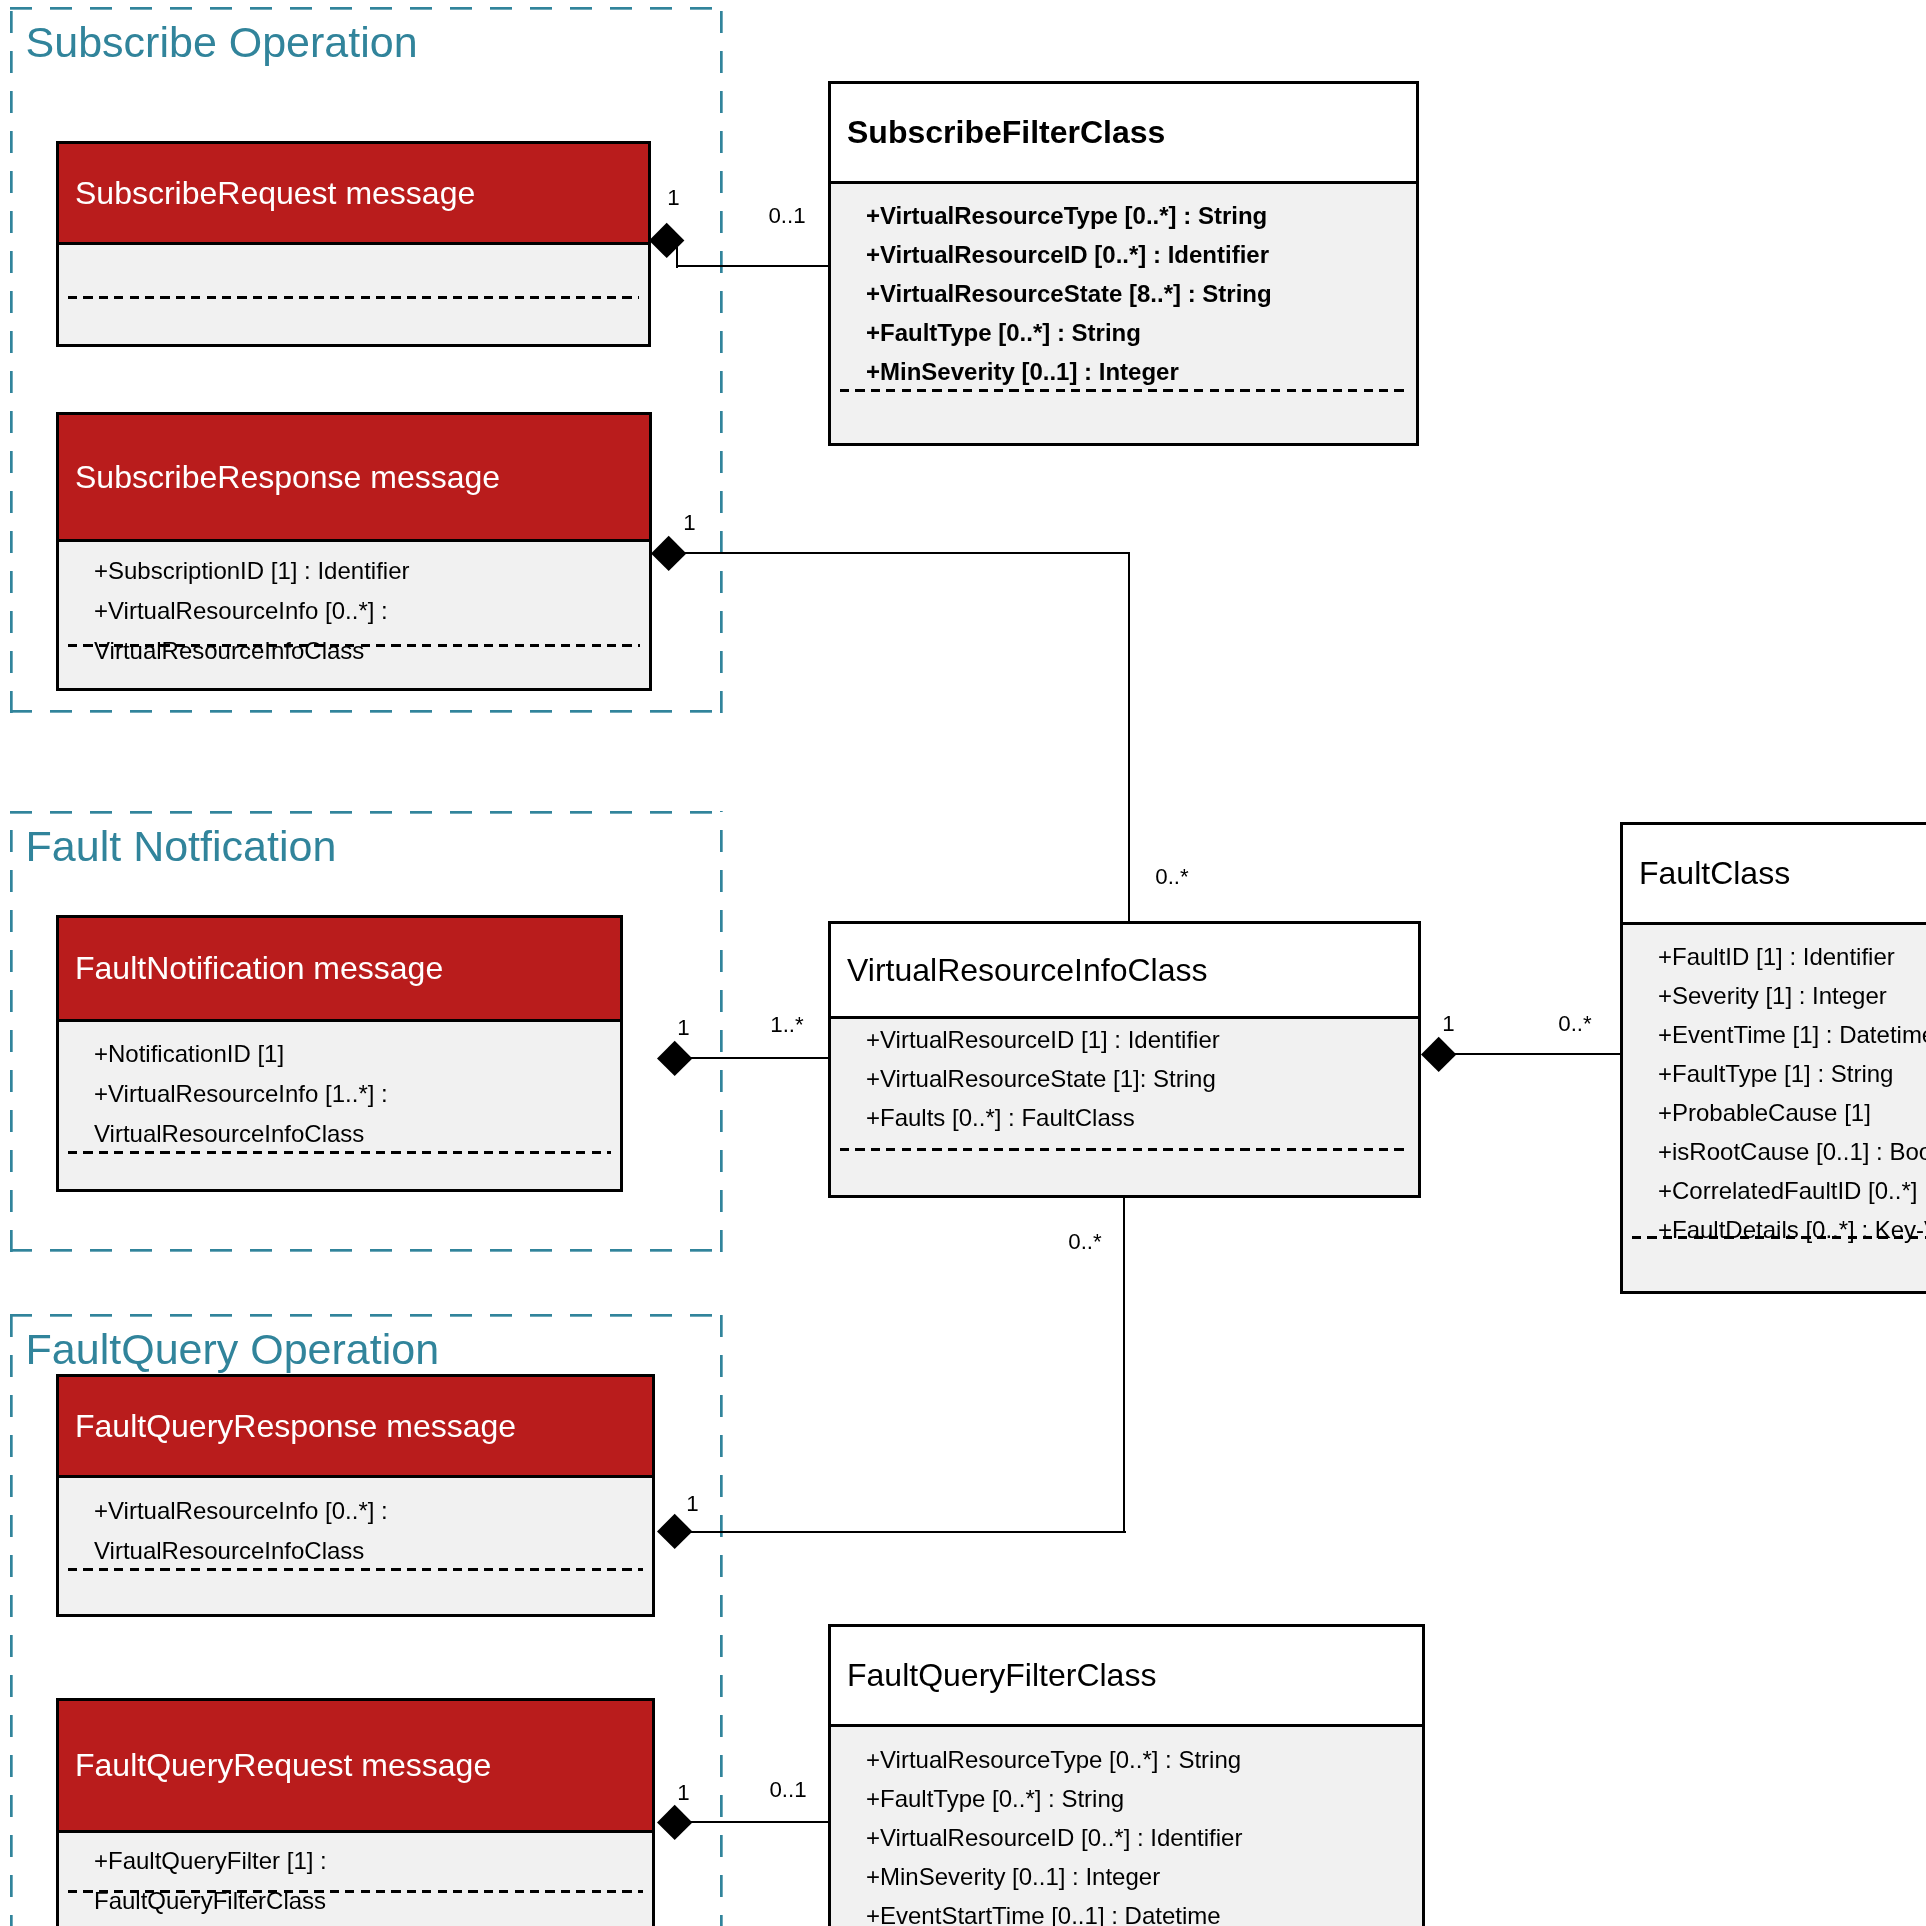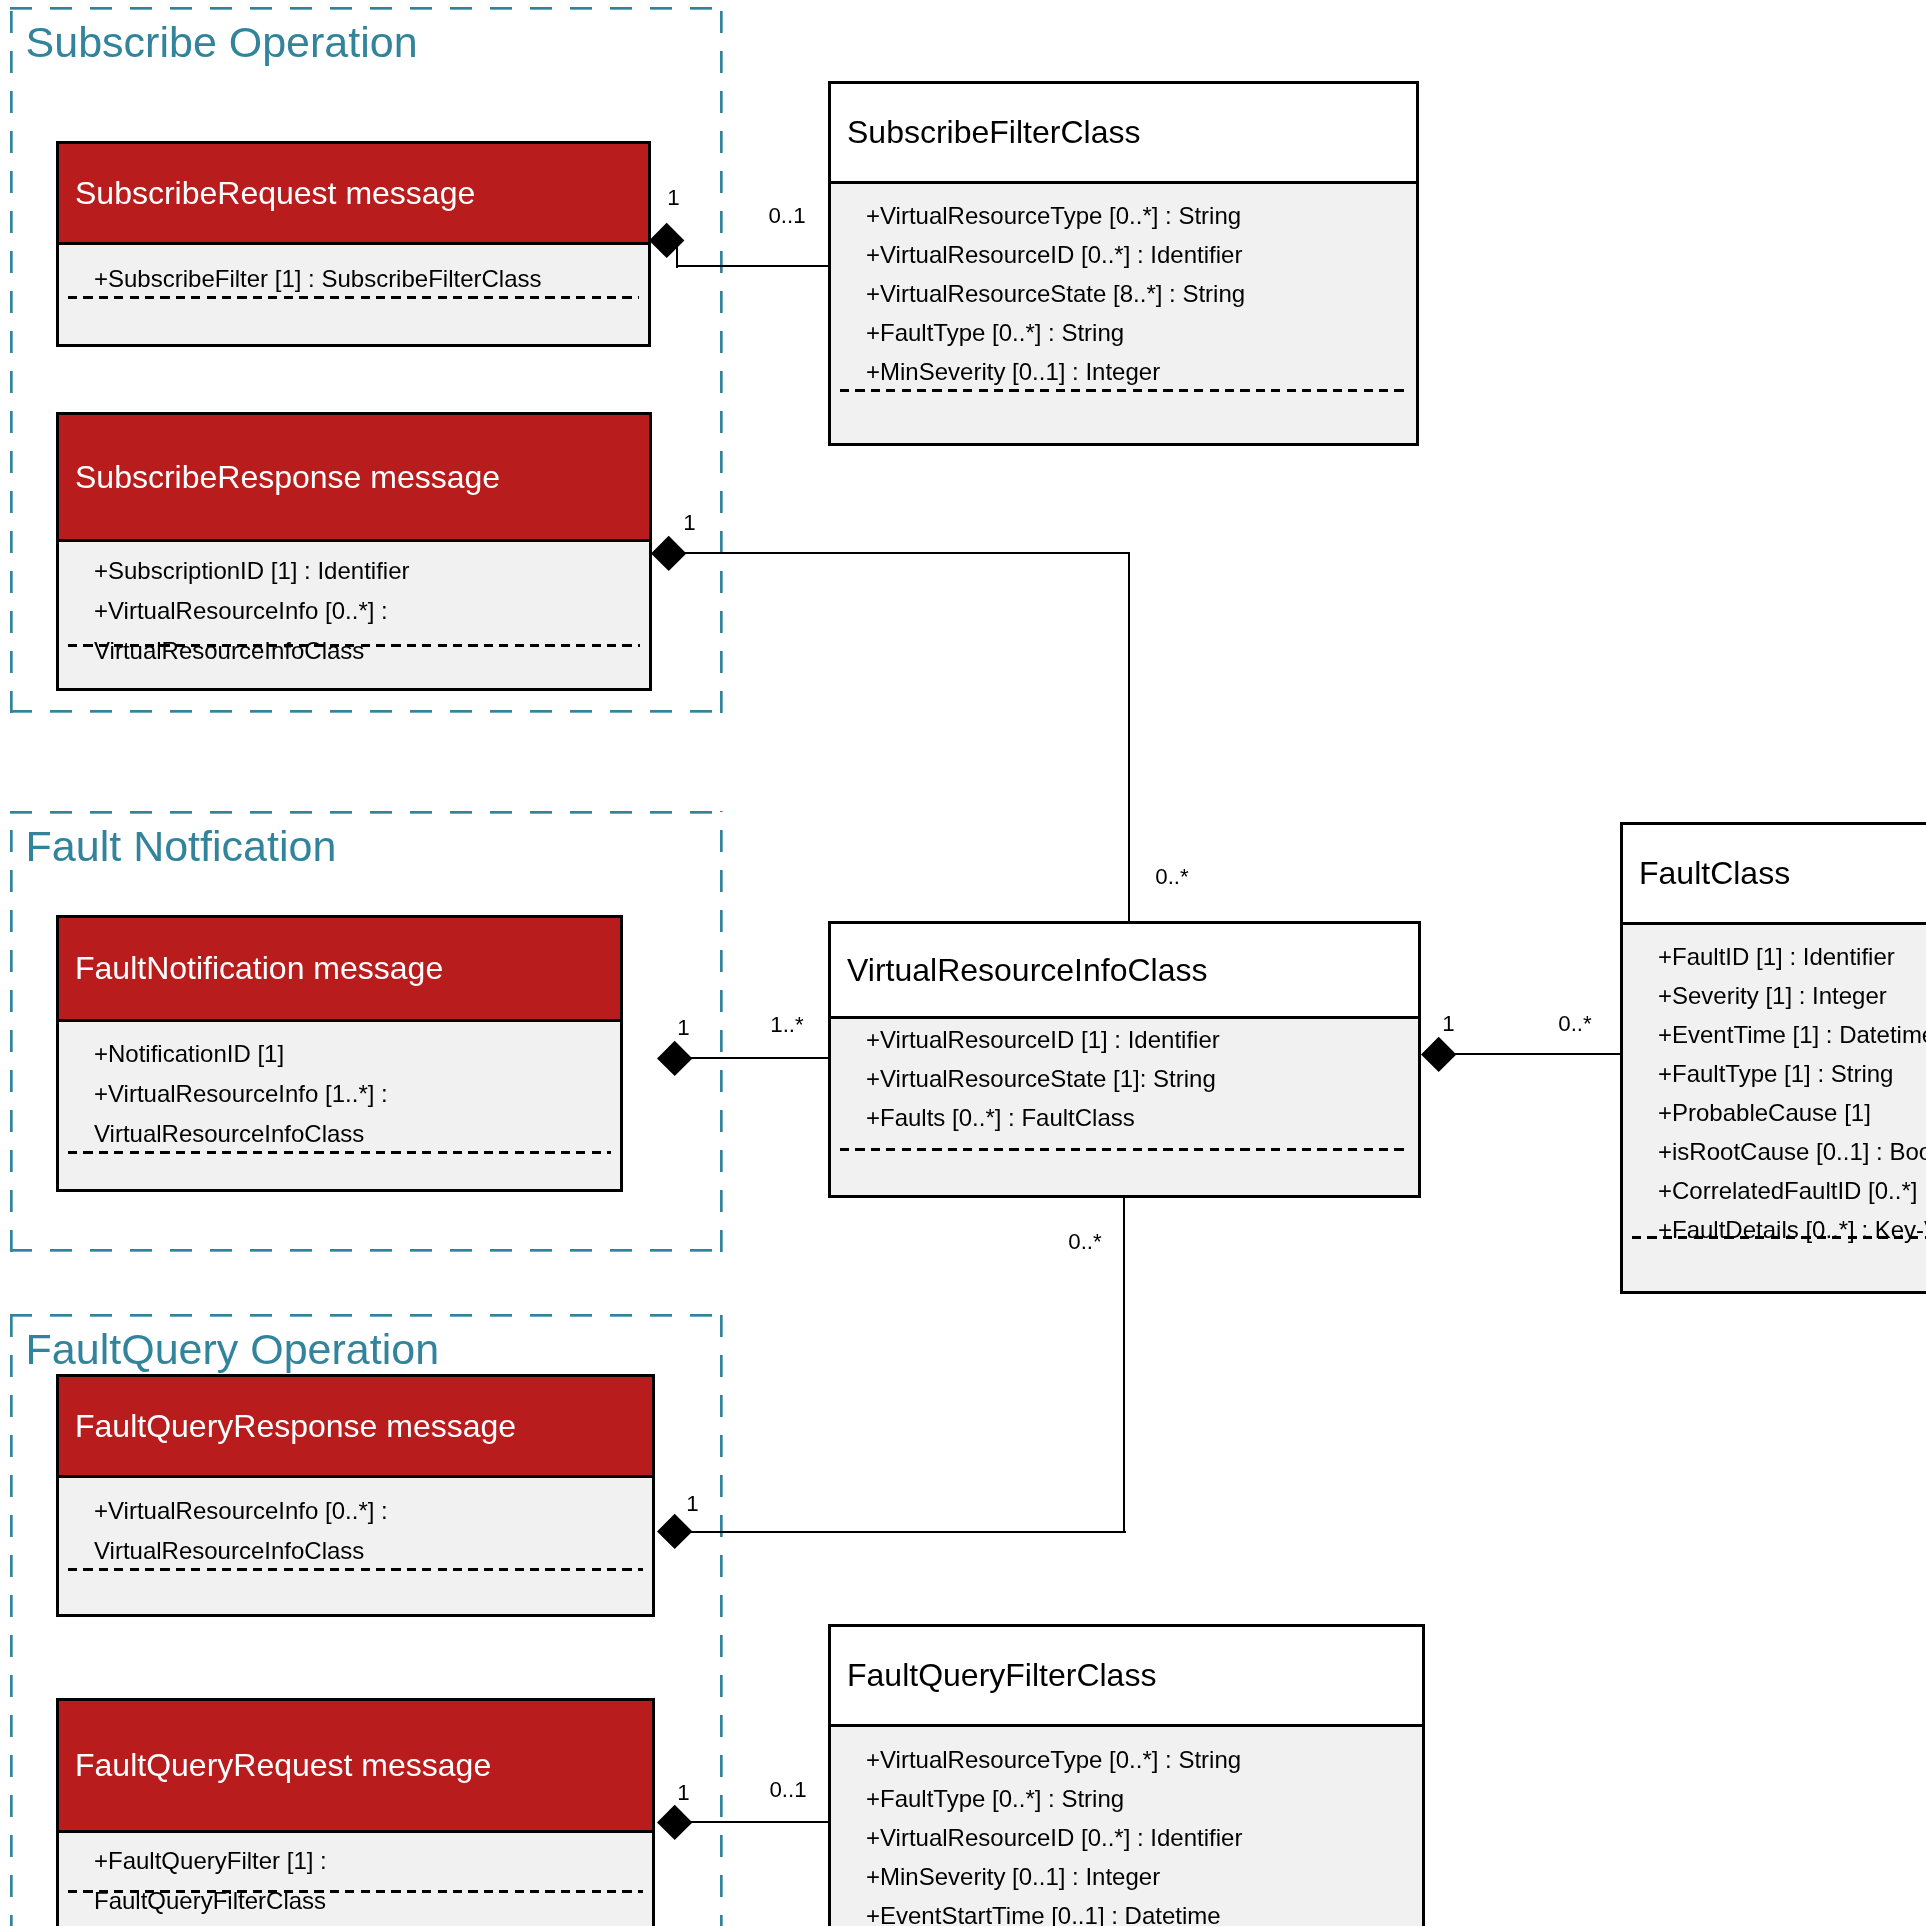--- a/index.html
+++ b/index.html
@@ -86,23 +86,20 @@
 
   <div class="hline" style="left:690px;top:1821px;width:139px;"></div>
   <div class="diamond" style="left:662px;top:1810px;"></div>
   <div class="mult one" style="left:675px;top:1779px;">1</div>
   <div class="mult" style="left:761px;top:1776px;">0..1</div>
 
   <div class="box" style="left:56px;top:141px;width:595px;height:206px;">
     <div class="head teal" style="height:101px;">
         <span>SubscribeRequest message</span>
       </div>
-    <div class="attrs" style="--lh:39px;padding-top:14.3px;">
-        <div class="attr">+SubscribeFilter [1] : SubscribeFilterClass</div>
-      </div>
     <div class="sep" style="top:152px;"></div>
   </div>
 
   <div class="box" style="left:56px;top:412px;width:596px;height:279px;">
     <div class="head teal" style="height:127px;">
         <span>SubscribeResponse message</span>
       </div>
     <div class="attrs" style="--lh:40px;padding-top:9.2px;">
         <div class="attr">+SubscriptionID [1] : Identifier</div>
         <div class="attr">+VirtualResourceInfo [0..*] :</div>
@@ -138,21 +135,21 @@
     <div class="head teal" style="height:132px;">
         <span>FaultQueryRequest message</span>
       </div>
     <div class="attrs" style="--lh:40px;padding-top:7.7px;">
         <div class="attr">+FaultQueryFilter [1] :</div>
         <div class="attr">FaultQueryFilterClass</div>
       </div>
     <div class="sep" style="top:189px;"></div>
   </div>
 
-  <div class="box" style="left:828px;top:81px;width:591px;height:365px;">
+  <div class="box" style="left:828px;top:81px;width:591px;height:365px;font-weight:bold;">
     <div class="head plain" style="height:100px;">
         <span>SubscribeFilterClass</span>
       </div>
     <div class="attrs" style="--lh:39px;padding-top:11.6px;">
         <div class="attr">+VirtualResourceType [0..*] : String</div>
         <div class="attr">+VirtualResourceID [0..*] : Identifier</div>
         <div class="attr">+VirtualResourceState [8..*] : String</div>
         <div class="attr">+FaultType [0..*] : String</div>
         <div class="attr">+MinSeverity [0..1] : Integer</div>
       </div>

